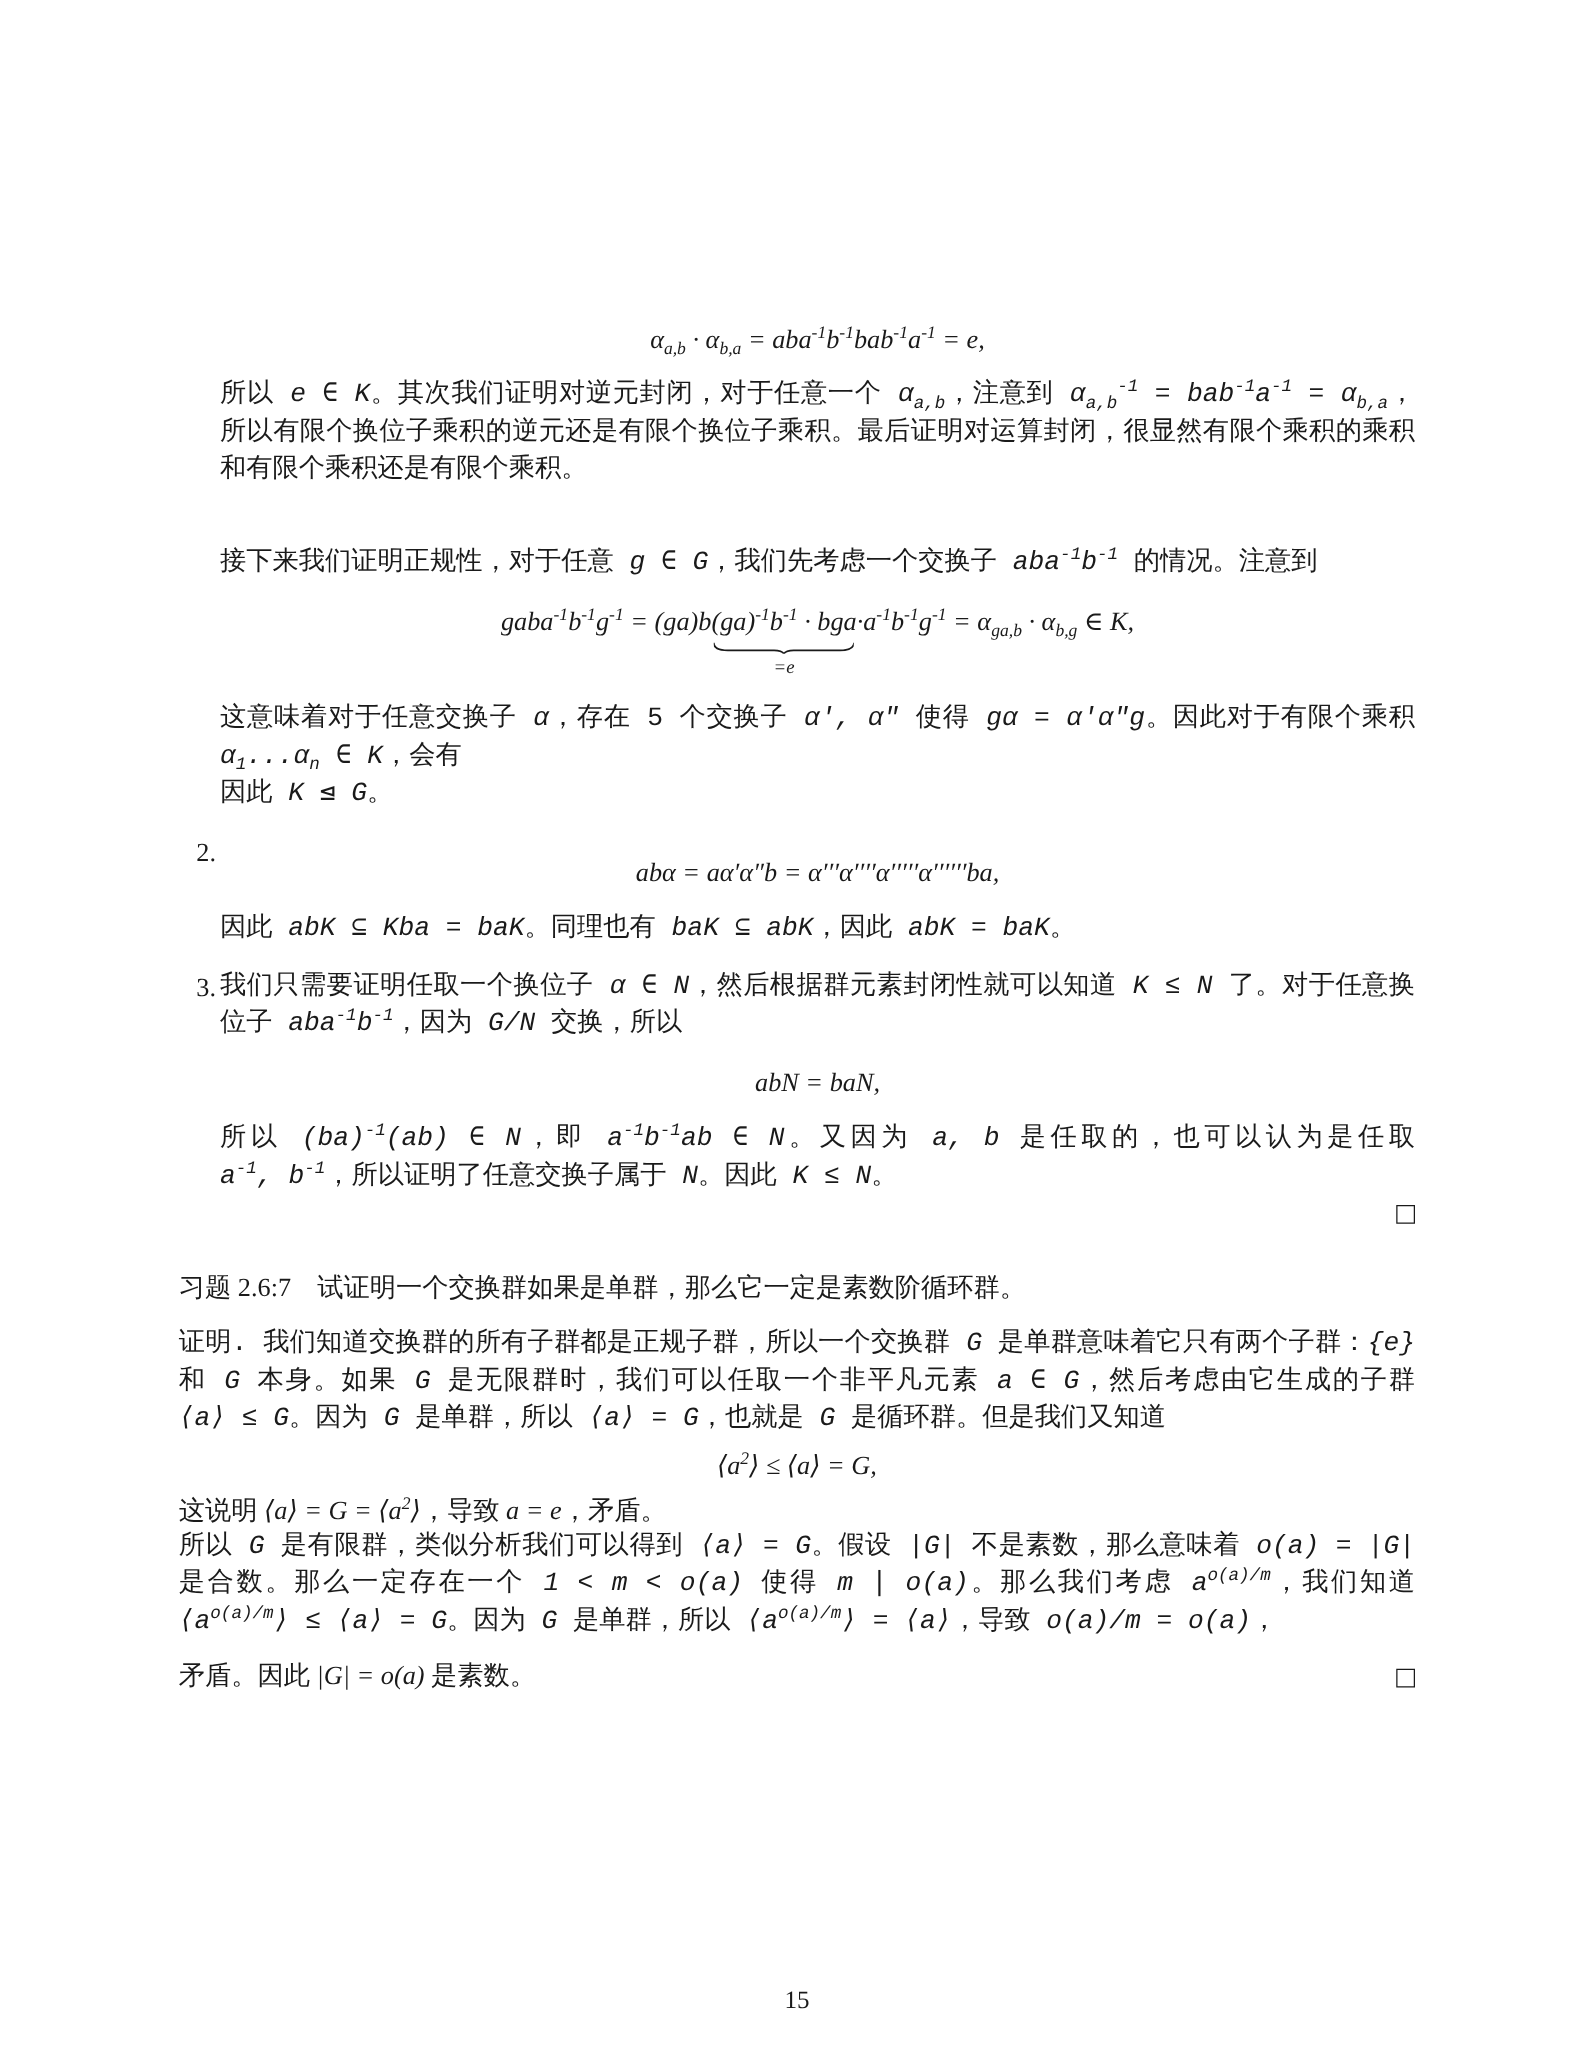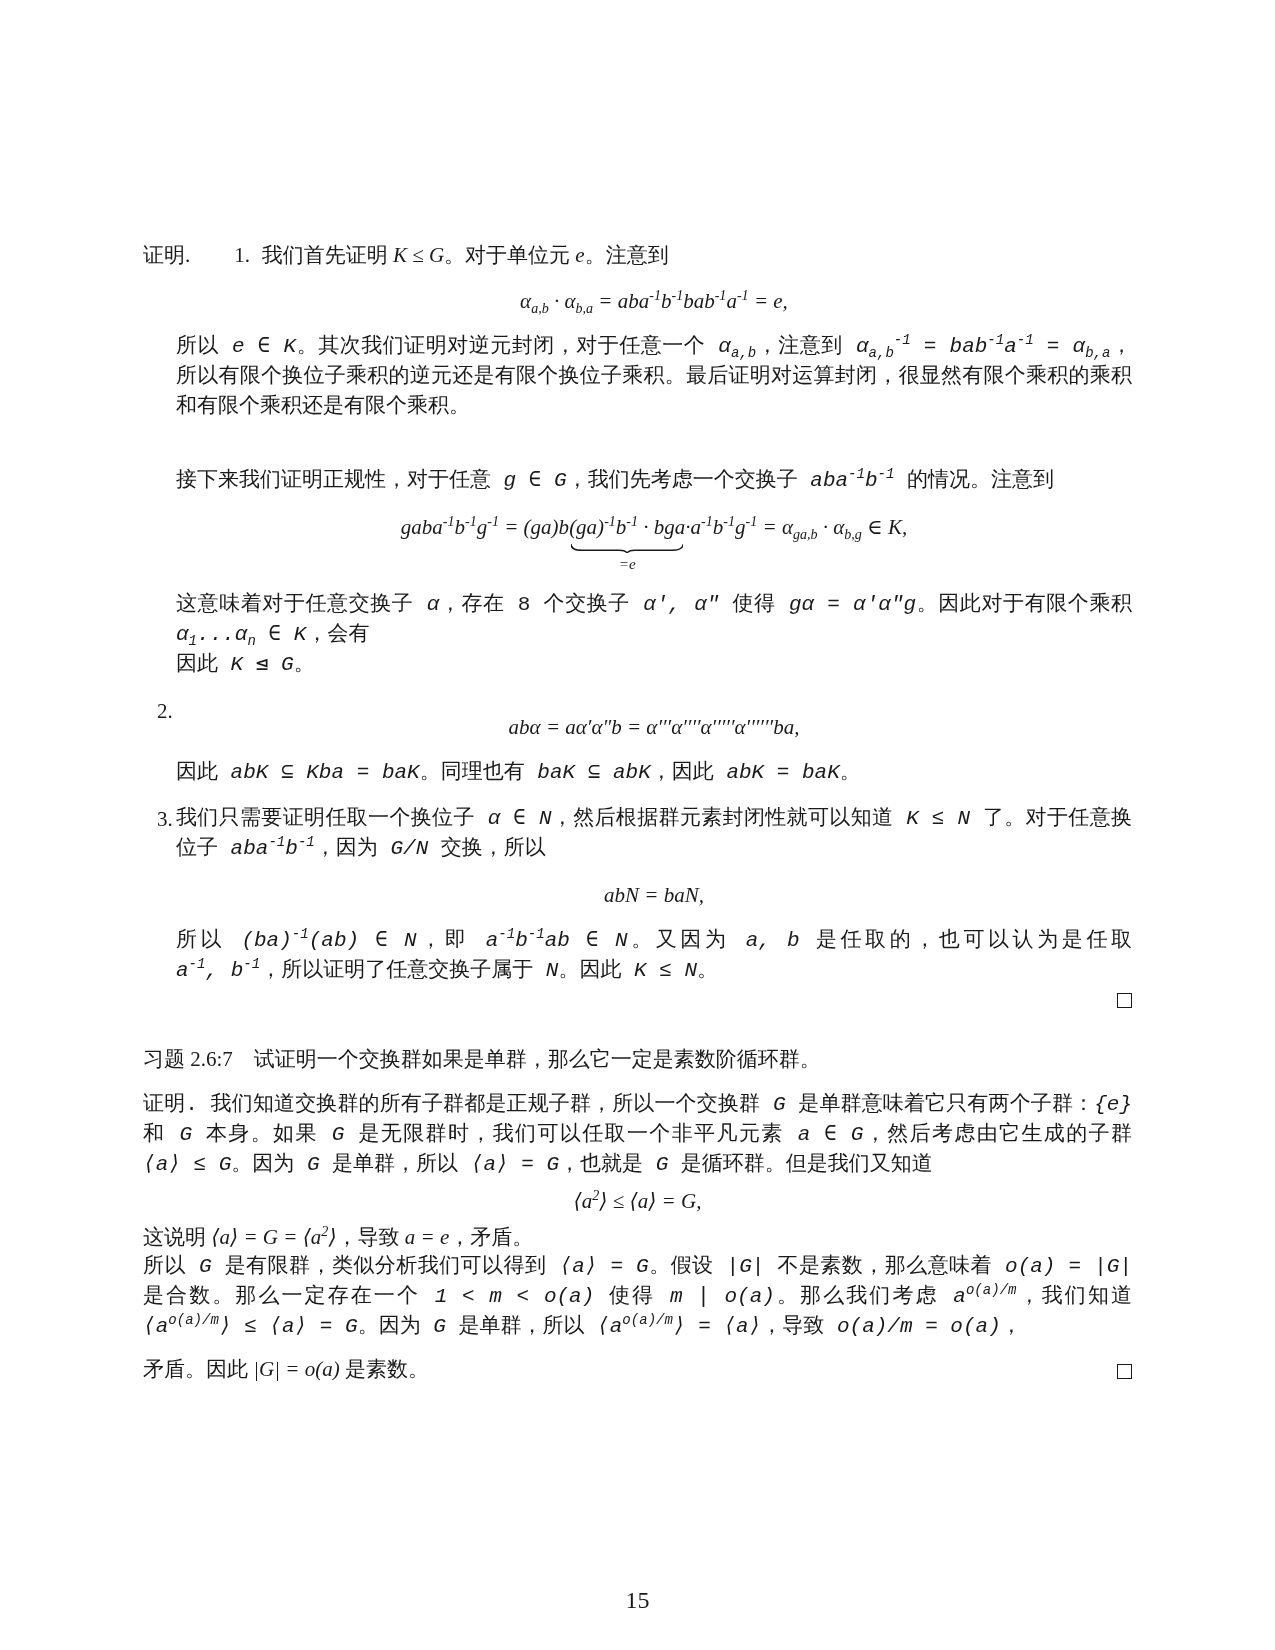--- a/index.html
+++ b/index.html
@@ -35,41 +35,40 @@
   .list-item{display:flex;margin-top:16px;}
   .item-no{flex:none;margin-left:14px;width:19px;}
   .item-body{flex:1;min-width:0;}
   .qed-line{text-align:right;}
   .qed-box{display:inline-block;width:13px;height:13px;border:1.4px solid var(--text);background:var(--bg);}
   .heading{margin-top:28px;}
   .proof2-open{margin-top:16px;}
   .formula-tight{margin:6px 0;}
   .lastline{position:relative;margin-top:12px;}
   .lastline .qed-box{position:absolute;right:0;bottom:5px;}
-  .pagenum{position:absolute;left:0;right:0;top:1585px;text-align:center;font-size:24px;}
+  .pagenum{position:absolute;left:0;right:0;top:1585px;text-align:center;font-size:20px;}
 </style>
 </head>
 <body>
 
 <div class="page">
 
   <section>
-    <p class="line"><span>证明.</span><span class="hsp" style="width: 2.1em;"></span><span>1.</span><span class="hsp" style="width: 0.55em;"></span><span>我们首先证明 </span><span class="mi">K ≤ G</span><span>。对于单位元 </span><span class="mi">e</span><span>。注意到</span></p>
 
     <div class="item1-body">
       <div class="formula"><span class="mi">α<sub>a,b</sub> · α<sub>b,a</sub> = aba<sup>-1</sup>b<sup>-1</sup>bab<sup>-1</sup>a<sup>-1</sup> = e,</span></div>
       <p class="para"><span>所以 </span><span class="mi">e ∈ K</span><span>。其次我们证明对逆元封闭，对于任意一个 </span><span class="mi">α<sub>a,b</sub></span><span>，注意到 </span><span class="mi">α<sub>a,b</sub><sup>-1</sup> = bab<sup>-1</sup>a<sup>-1</sup> = α<sub>b,a</sub></span><span>，所以有限个换位子乘积的逆元还是有限个换位子乘积。最后证明对运算封闭，很显然有限个乘积的乘积和有限个乘积还是有限个乘积。</span></p>
 
       <p class="para gap-top"><span>接下来我们证明正规性，对于任意 </span><span class="mi">g ∈ G</span><span>，我们先考虑一个交换子 </span><span class="mi">aba<sup>-1</sup>b<sup>-1</sup></span><span> 的情况。注意到</span></p>
 
       <div class="formula formula-brace"><span><span class="mi">gaba<sup>-1</sup>b<sup>-1</sup>g<sup>-1</sup> = (ga)b</span></span><span class="ubwrap"><span><span class="mi">(ga)<sup>-1</sup>b<sup>-1</sup> · bga</span></span><svg class="ubrace" viewBox="0 0 100 10" preserveAspectRatio="none" aria-hidden="true">
               <path d="M0,0 C0,5 3,7 10,7 L43,7 C47,7 49,8 50,10 C51,8 53,7 57,7 L90,7 C97,7 100,5 100,0" fill="none" stroke="#1a1a1a" stroke-width="1.4" vector-effect="non-scaling-stroke"></path>
             </svg><span class="ublabel"><span class="mi">=e</span></span></span><span><span class="mi">·a<sup>-1</sup>b<sup>-1</sup>g<sup>-1</sup> = α<sub>ga,b</sub> · α<sub>b,g</sub> ∈ K,</span></span></div>
 
-      <p class="para"><span>这意味着对于任意交换子 </span><span class="mi">α</span><span>，存在 8 个交换子 </span><span class="mi">α′, α″</span><span> 使得 </span><span class="mi">gα = α′α″g</span><span>。因此对于有限个乘积 </span><span class="mi">α<sub>1</sub>...α<sub>n</sub> ∈ K</span><span>，会有</span></p>
+      <p class="para"><span>这意味着对于任意交换子 </span><span class="mi">α</span><span>，存在 5 个交换子 </span><span class="mi">α′, α″</span><span> 使得 </span><span class="mi">gα = α′α″g</span><span>。因此对于有限个乘积 </span><span class="mi">α<sub>1</sub>...α<sub>n</sub> ∈ K</span><span>，会有</span></p>
       <p class="para"><span>因此 </span><span class="mi">K ⊴ G</span><span>。</span></p>
     </div>
 
     <div class="list-item">
       <span class="item-no">2.</span>
       <div class="item-body">
         <div class="formula"><span class="mi">abα = aα′α″b = α′′′α′′′′α′′′′′α′′′′′′ba,</span></div>
         <p class="para"><span>因此 </span><span class="mi">abK ⊆ Kba = baK</span><span>。同理也有 </span><span class="mi">baK ⊆ abK</span><span>，因此 </span><span class="mi">abK = baK</span><span>。</span></p>
       </div>
     </div>

